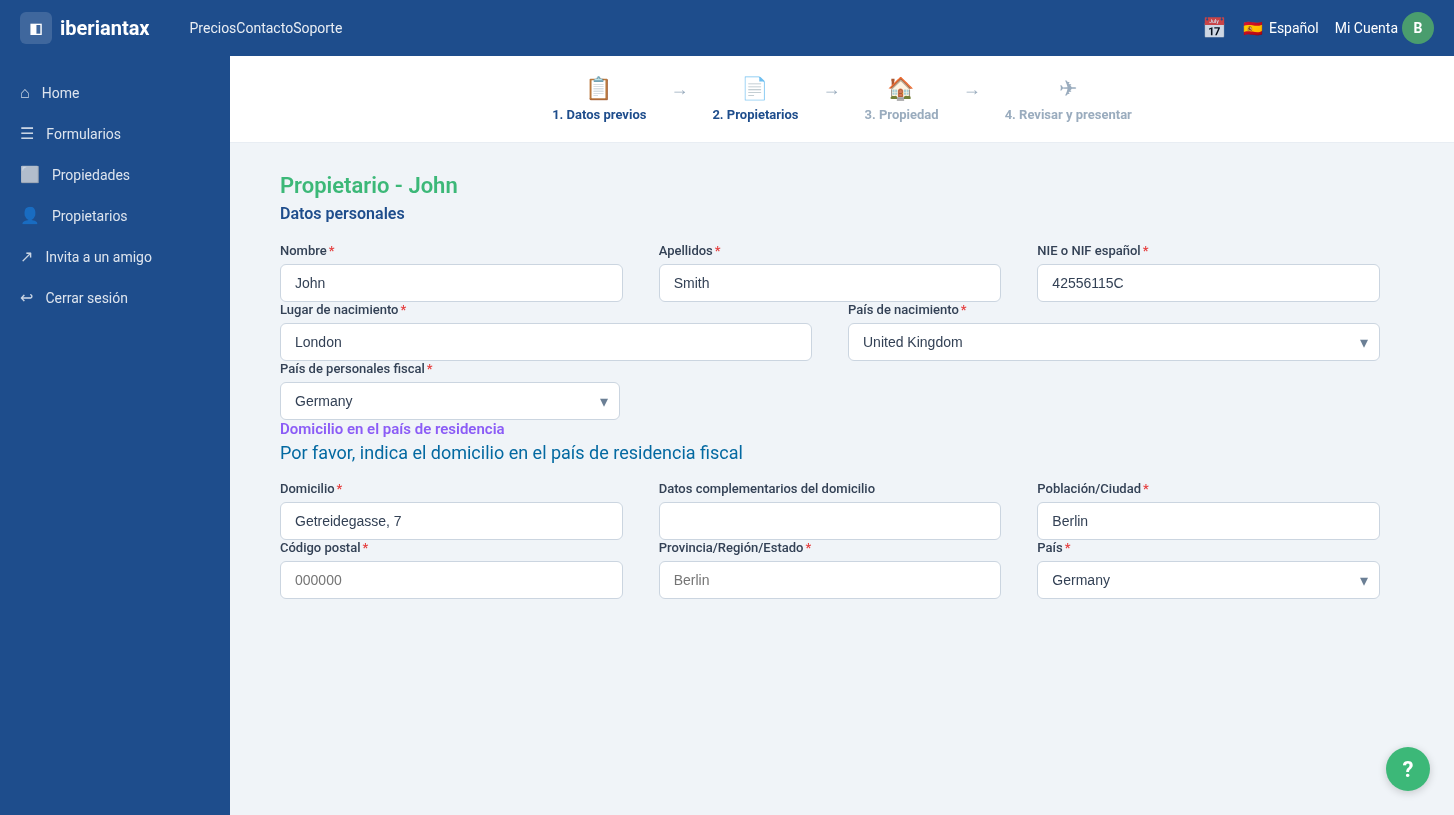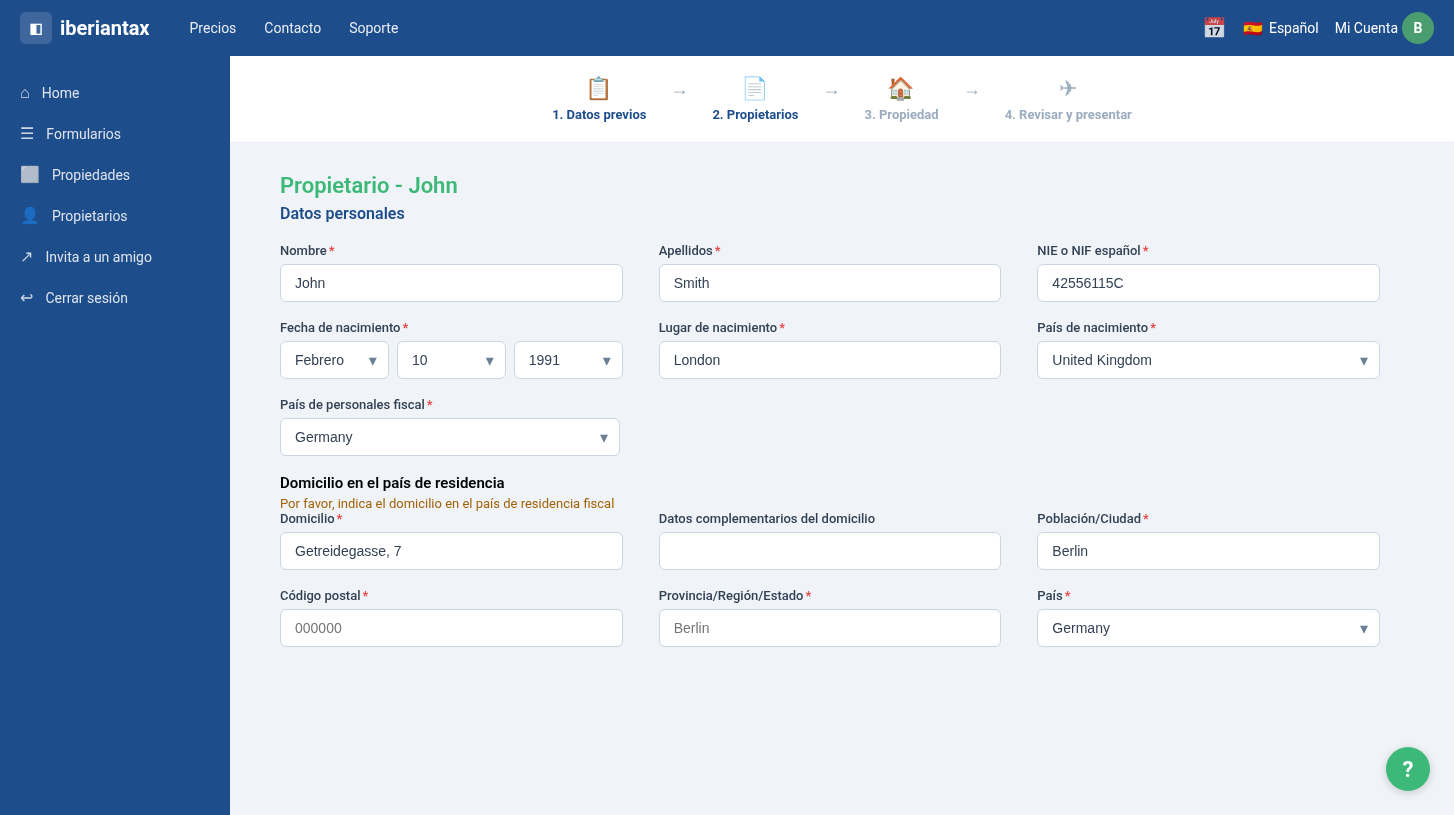--- a/index.html
+++ b/index.html
@@ -13,21 +13,21 @@
       align-items: center;
       padding: 0 20px;
       flex-shrink: 0;
     }
     .topnav-logo {
       display: flex; align-items: center; gap: 8px; color: #fff; font-weight: 700; font-size: 20px; margin-right: 40px;
     }
     .topnav-logo-icon {
       background: rgba(255,255,255,0.15); border-radius: 6px; width: 32px; height: 32px; display: flex; align-items: center; justify-content: center; font-size: 14px;
     }
-    .topnav-links { display: flex; gap: 28px; flex: 1; }
+    .topnav-links { display: flex; flex: 1; }
     .topnav-link { color: #fff; text-decoration: none; font-size: 14px; opacity: 0.9; }
     .topnav-right { display: flex; align-items: center; gap: 16px; }
     .topnav-lang { display: flex; align-items: center; gap: 6px; color: #fff; font-size: 14px; }
     .flag { font-size: 16px; }
     .topnav-account { display: flex; align-items: center; gap: 4px; color: #fff; font-size: 14px; }
     .avatar { background: #4a9d6e; border-radius: 50%; width: 32px; height: 32px; display: flex; align-items: center; justify-content: center; color: #fff; font-weight: 700; font-size: 14px; }
     .topnav-calendar { color: #fff; font-size: 20px; opacity: 0.8; }
 
     
     .main-layout { display: flex; flex: 1; overflow: hidden; }
@@ -82,24 +82,24 @@
     .step-active .step-label { color: #1e4d8c; }
     .step-active .step-icon { color: #1e4d8c; }
     .step-inactive .step-label { color: #9aacbe; }
     .step-inactive .step-icon { color: #9aacbe; }
     .step-arrow { color: #9aacbe; font-size: 18px; margin: 0 24px; padding-bottom: 20px; }
 
     
     .form-area { padding: 30px 50px; max-width: 1200px; }
     .owner-title { color: #3cb878; font-size: 22px; font-weight: 600; margin-bottom: 6px; }
     .section-title { color: #1e4d8c; font-size: 16px; font-weight: 600; margin-bottom: 20px; }
-    .section-subtitle { color: #000000; font-size: 15px; font-weight: 600; margin-bottom: 4px; }
-    .section-note { color: #a16207; font-size: 13px; }
-
-    .form-row { display: flex; gap: 36px; margin-bottom: 18px; }
+    .section-subtitle { color: #8b5cf6; font-size: 15px; font-weight: 600; margin-bottom: 4px; }
+    .section-note { color: #0369a1; font-size: 18px; margin-bottom: 18px; }
+
+    .form-row { display: flex; gap: 36px; margin-bottom: 0; }
     .form-group { display: flex; flex-direction: column; gap: 6px; flex: 1; }
     .form-label { font-size: 13px; color: #334155; font-weight: 500; }
     .required-star { color: #e53e3e; margin-left: 2px; }
     .form-input {
       border: 1px solid #cbd5e0;
       border-radius: 6px;
       padding: 10px 14px;
       font-size: 14px;
       color: #334155;
       background: #fff;
@@ -252,42 +252,20 @@
           <label class="form-label">
             <span>NIE o NIF español</span><span class="required-star">*</span>
           </label>
           <input class="form-input" type="text" value="42556115C" style="">
         </div>
       </div>
 
       <div class="form-row">
         <div class="form-group">
           <label class="form-label">
-            <span>Fecha de nacimiento</span><span class="required-star">*</span>
-          </label>
-          <div class="birth-date-row">
-            <div class="select-wrapper">
-              <select class="form-select">
-                <option selected="">Febrero</option>
-              </select>
-            </div>
-            <div class="select-wrapper">
-              <select class="form-select">
-                <option selected="">10</option>
-              </select>
-            </div>
-            <div class="select-wrapper">
-              <select class="form-select">
-                <option selected="">1991</option>
-              </select>
-            </div>
-          </div>
-        </div>
-        <div class="form-group">
-          <label class="form-label">
             <span>Lugar de nacimiento</span><span class="required-star">*</span>
           </label>
           <input class="form-input" type="text" value="London" style="">
         </div>
         <div class="form-group">
           <label class="form-label">
             <span>País de nacimiento</span><span class="required-star">*</span>
           </label>
           <div class="select-wrapper">
             <select class="form-select">

